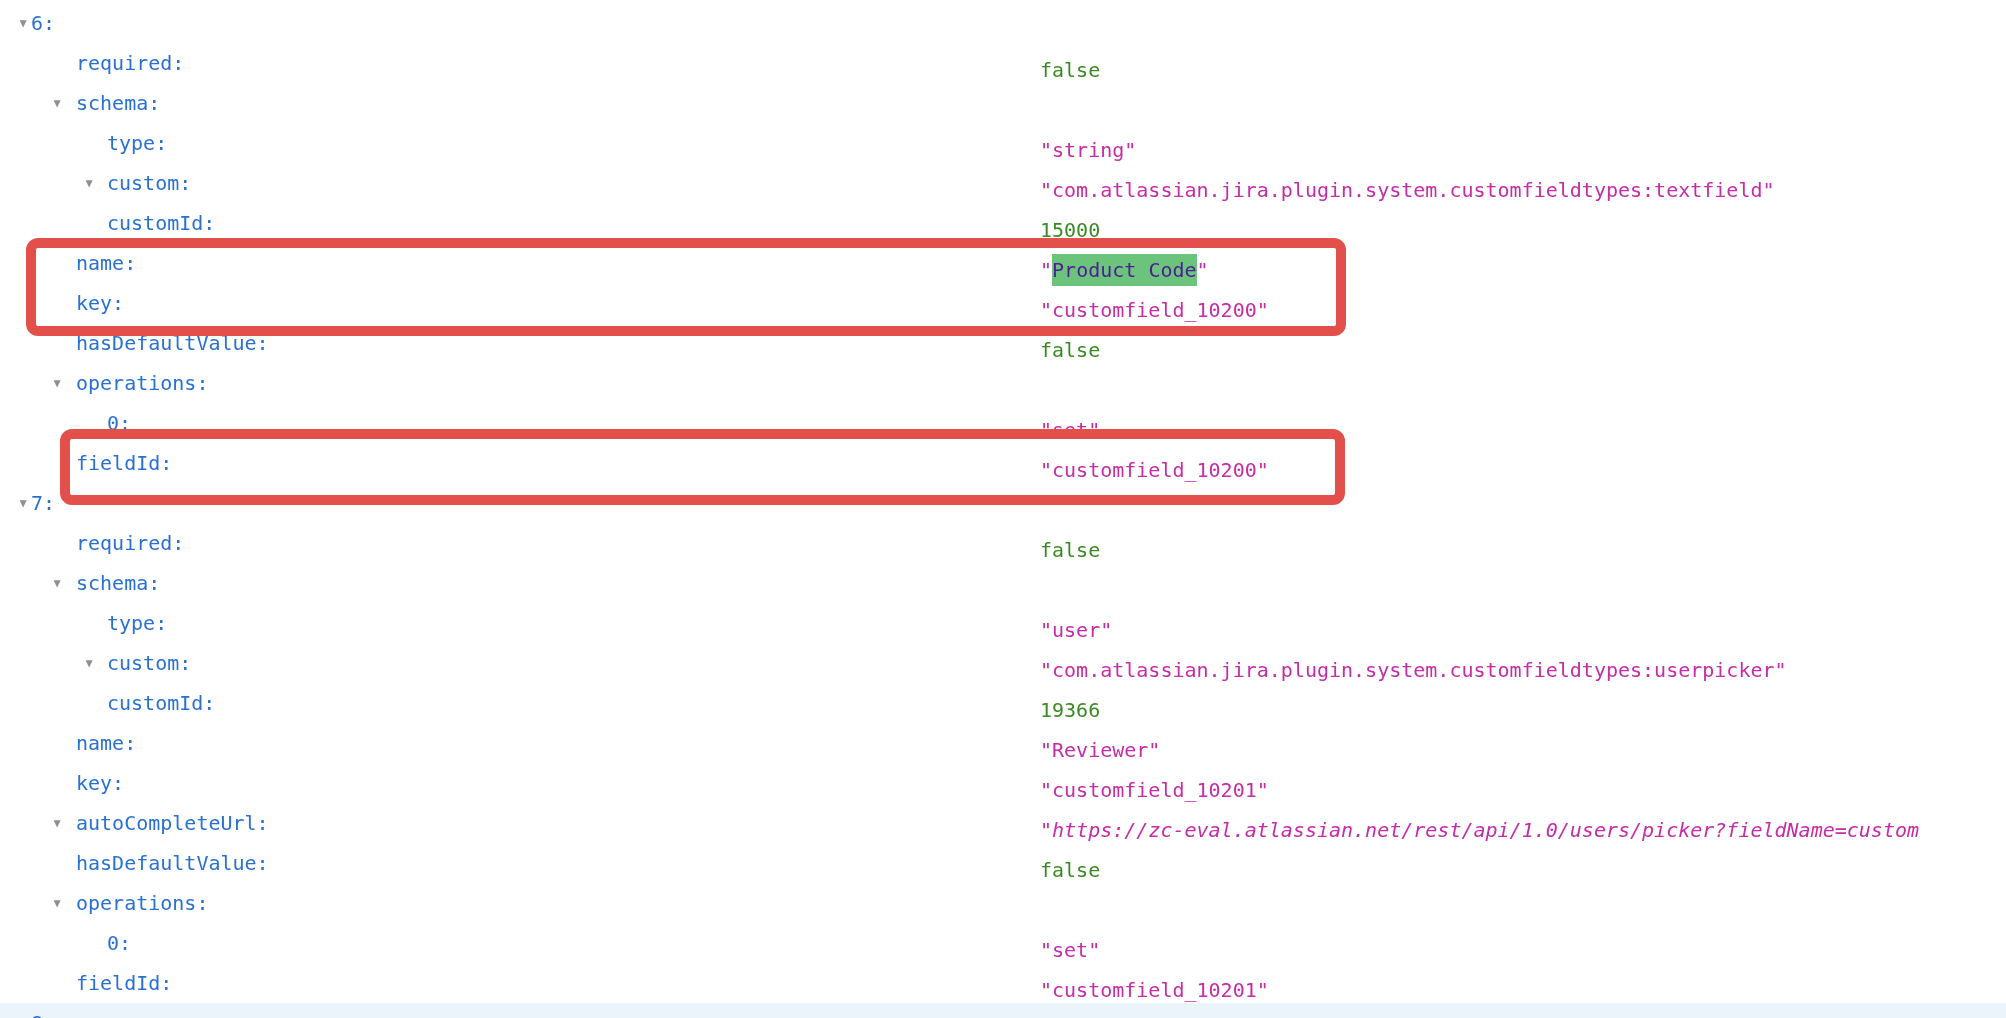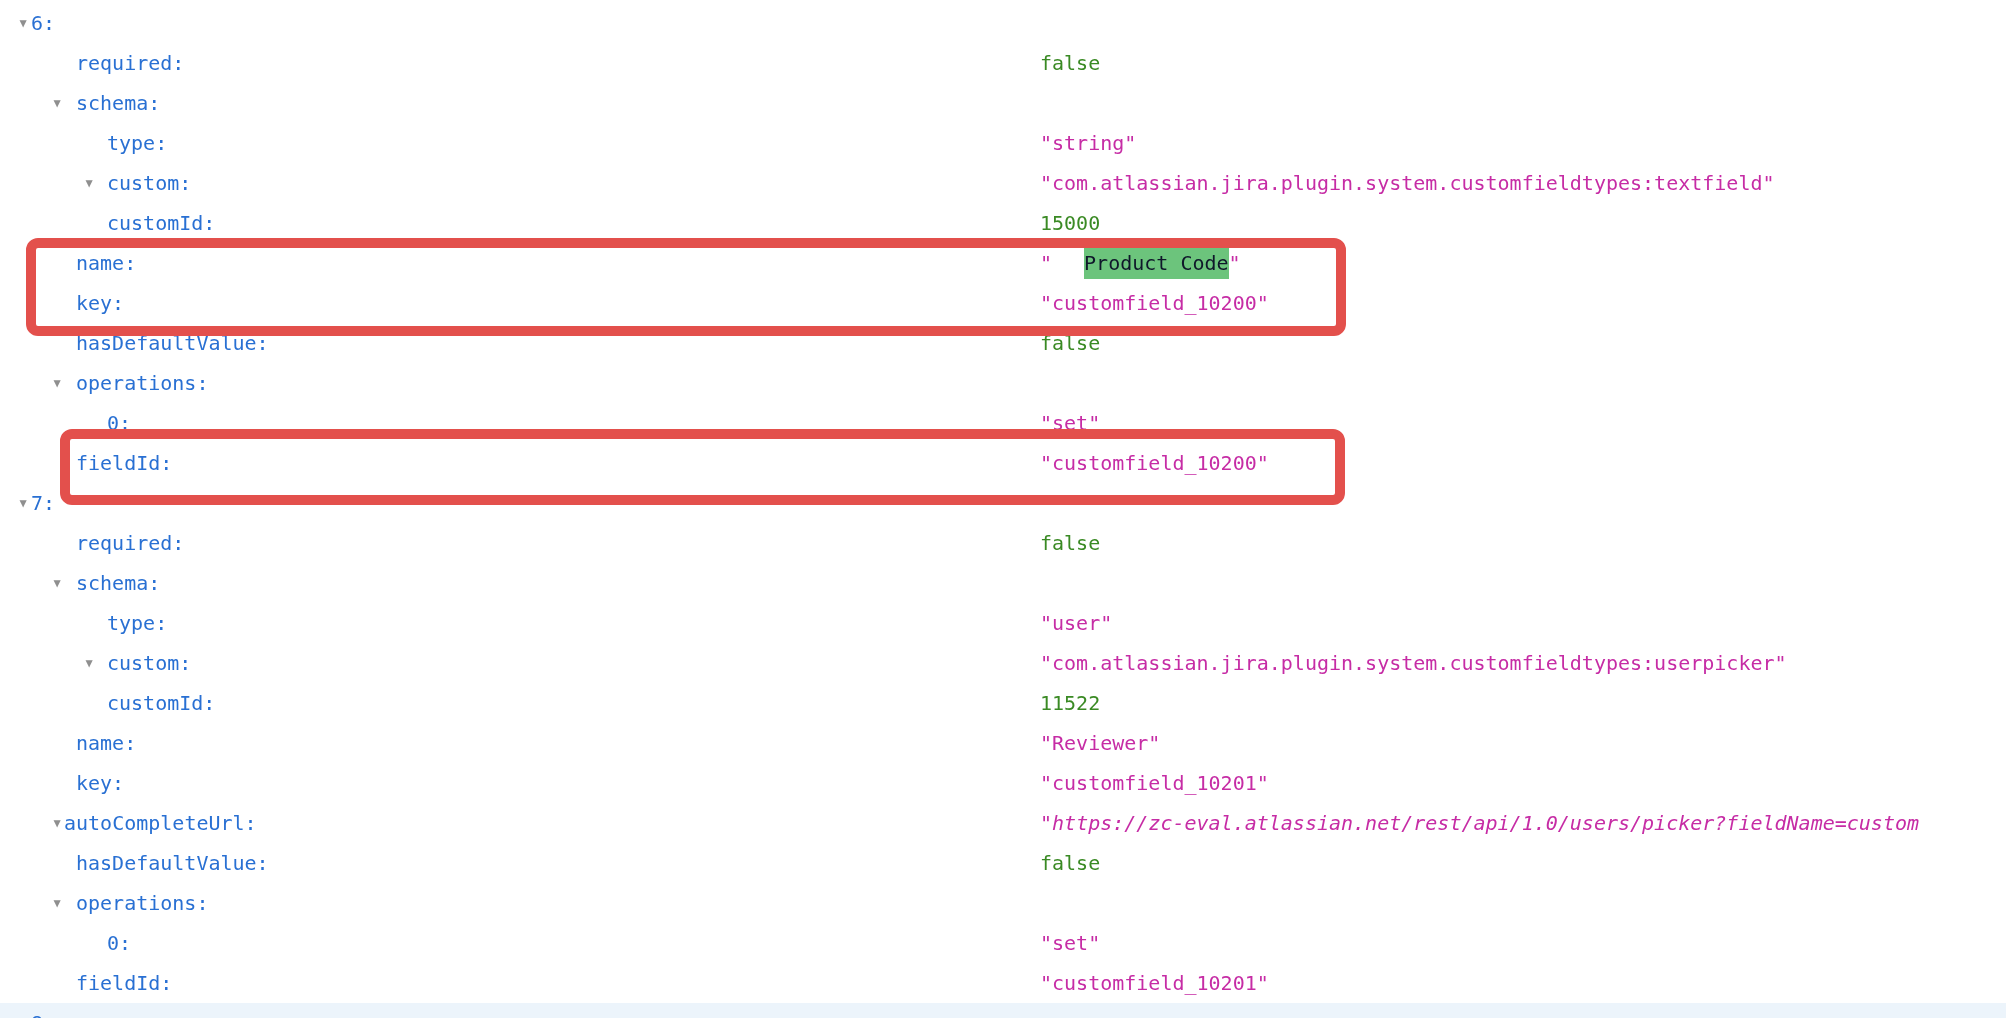--- a/index.html
+++ b/index.html
@@ -41,34 +41,33 @@
     cursor: pointer;
     user-select: none;
   }
   .key {
     position: absolute;
     top: 0;
     color: var(--key-blue, #2970d3);
   }
   .value {
     position: absolute;
-    top: 0;
+    top: 7px;
     left: 1040px;
   }
   .v-boolean, .v-number { color: var(--val-green, #3a8a24); }
   .v-string { color: var(--val-magenta, #c62ca5); }
   .v-link-text {
     font-style: italic;
     cursor: pointer;
   }
   mark.selection {
     background: var(--selection-green, #6cc47c);
-    color: #0f172a;
+    color: #4c1d95;
     padding: 4px 0;
-    margin-left: 32px;
   }
   .annotation {
     position: absolute;
     box-sizing: border-box;
     border: 10px solid var(--annotation-red, #e3504c);
     border-radius: 12px;
     z-index: 5;
     pointer-events: none;
   }
   .annotation.box-1 { left: 26px;  top: 238px; width: 1320px; height: 98px; }
@@ -88,24 +87,24 @@
     <div class="row"><span class="key" style="left: 76px;">key:</span><span class="value v-string">"customfield_10200"</span></div>
     <div class="row"><span class="key" style="left: 76px;">hasDefaultValue:</span><span class="value v-boolean">false</span></div>
     <div class="row"><span class="twisty" style="left: 46px;">▼</span><span class="key" style="left: 76px;">operations:</span></div>
     <div class="row"><span class="key" style="left: 107px;">0:</span><span class="value v-string">"set"</span></div>
     <div class="row"><span class="key" style="left: 76px;">fieldId:</span><span class="value v-string">"customfield_10200"</span></div>
     <div class="row"><span class="twisty" style="left: 12px;">▼</span><span class="key" style="left: 31px;">7:</span></div>
     <div class="row"><span class="key" style="left: 76px;">required:</span><span class="value v-boolean">false</span></div>
     <div class="row"><span class="twisty" style="left: 46px;">▼</span><span class="key" style="left: 76px;">schema:</span></div>
     <div class="row"><span class="key" style="left: 107px;">type:</span><span class="value v-string">"user"</span></div>
     <div class="row"><span class="twisty" style="left: 78px;">▼</span><span class="key" style="left: 107px;">custom:</span><span class="value v-string">"com.atlassian.jira.plugin.system.customfieldtypes:userpicker"</span></div>
-    <div class="row"><span class="key" style="left: 107px;">customId:</span><span class="value v-number">11522</span></div>
+    <div class="row"><span class="key" style="left: 107px;">customId:</span><span class="value v-number">19366</span></div>
     <div class="row"><span class="key" style="left: 76px;">name:</span><span class="value v-string">"Reviewer"</span></div>
     <div class="row"><span class="key" style="left: 76px;">key:</span><span class="value v-string">"customfield_10201"</span></div>
-    <div class="row"><span class="twisty" style="left: 46px;">▼</span><span class="key" style="left: 64px;">autoCompleteUrl:</span><span class="value"><span class="v-string">"</span><span class="v-string v-link-text">https://zc-eval.atlassian.net/rest/api/1.0/users/picker?fieldName=custom</span></span></div>
+    <div class="row"><span class="twisty" style="left: 46px;">▼</span><span class="key" style="left: 76px;">autoCompleteUrl:</span><span class="value"><span class="v-string">"</span><span class="v-string v-link-text">https://zc-eval.atlassian.net/rest/api/1.0/users/picker?fieldName=custom</span></span></div>
     <div class="row"><span class="key" style="left: 76px;">hasDefaultValue:</span><span class="value v-boolean">false</span></div>
     <div class="row"><span class="twisty" style="left: 46px;">▼</span><span class="key" style="left: 76px;">operations:</span></div>
     <div class="row"><span class="key" style="left: 107px;">0:</span><span class="value v-string">"set"</span></div>
     <div class="row"><span class="key" style="left: 76px;">fieldId:</span><span class="value v-string">"customfield_10201"</span></div>
     <div class="row hover"><span class="twisty" style="left: 12px;">▼</span><span class="key" style="left: 31px;">8:</span></div>
   </div>
 
 <div class="annotation box-1"></div>
 <div class="annotation box-2"></div>
 

